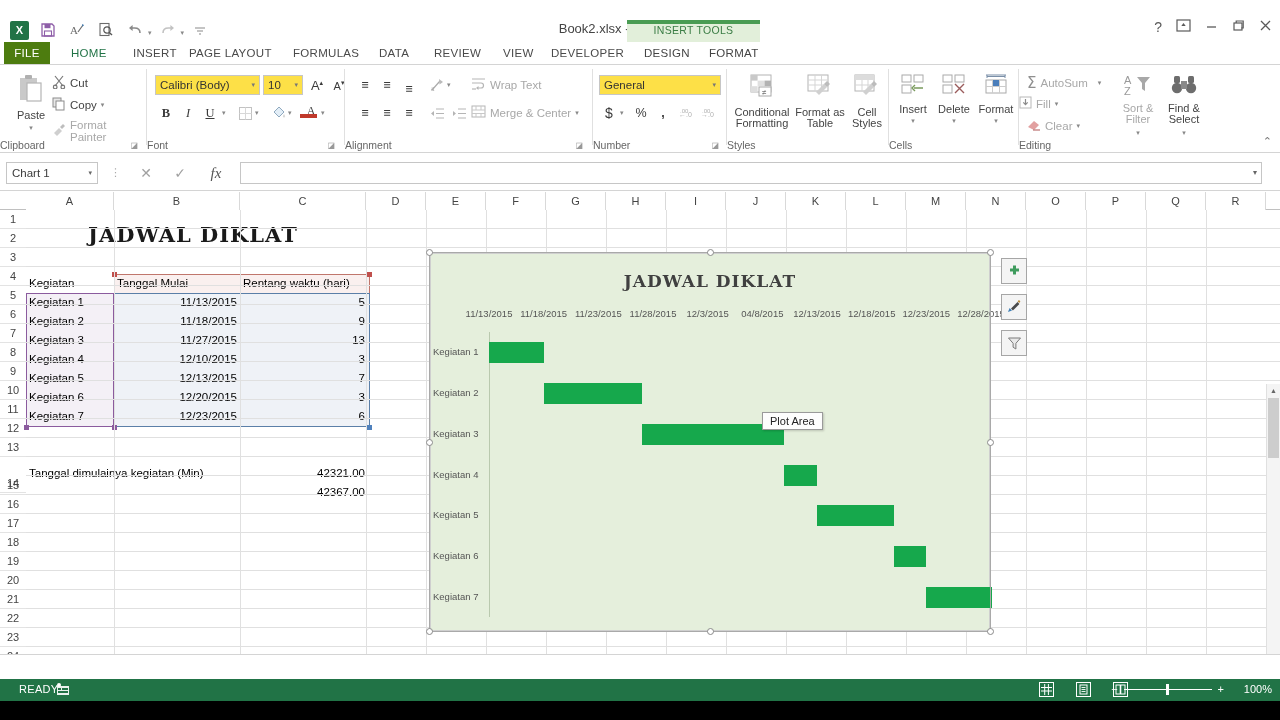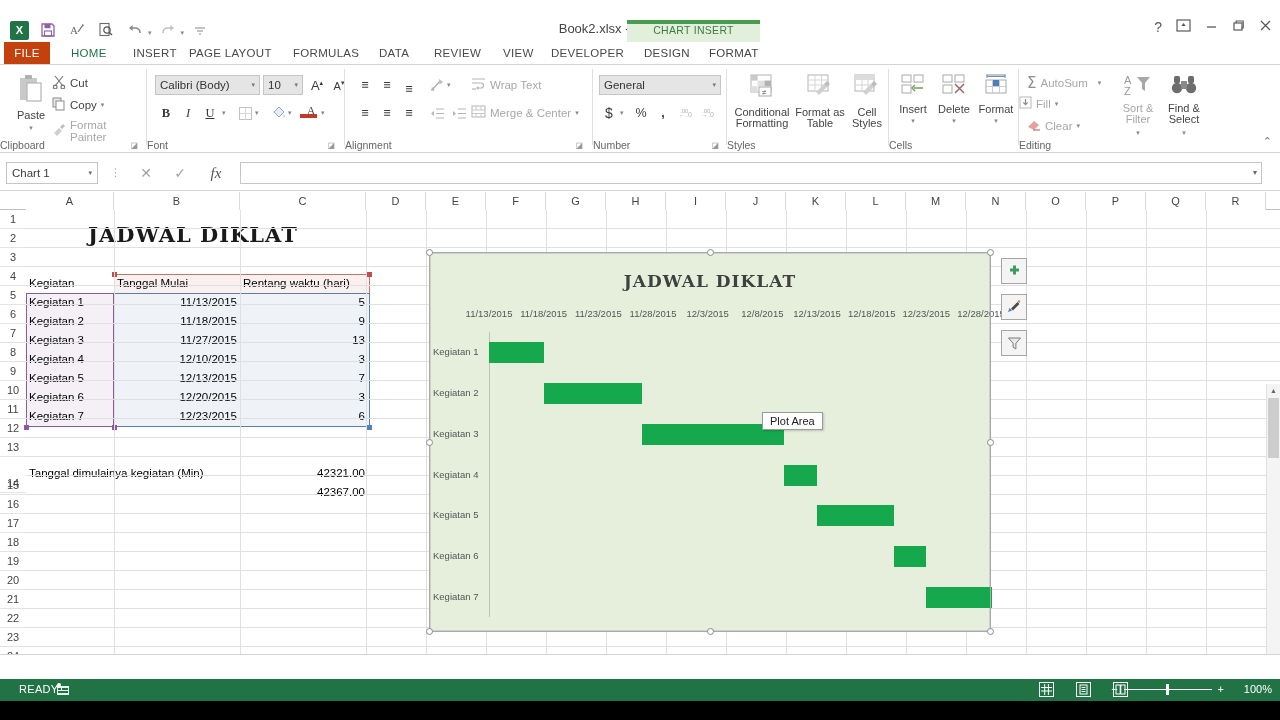--- a/index.html
+++ b/index.html
@@ -30,42 +30,42 @@
   .charttools { position:absolute; left:627px; top:20px; width:133px; height:44px;
       background:#e2efda; }
   .charttools-bar { position:absolute; left:627px; top:20px; width:133px; height:4px; background:#4a9c53; }
   .charttools-lbl { position:absolute; left:627px; top:24px; width:133px; text-align:center;
       font-size:10.5px; color:#3b7d45; letter-spacing:.3px; }
 
   
   .tabstrip { position:absolute; left:0; top:42px; width:1280px; height:23px; background:#fff; }
   .tabstrip .tab { position:absolute; top:0; height:23px; line-height:23px; font-size:11.5px;
       color:#4a4a4a; letter-spacing:.3px; padding:0 9px; cursor:default; }
-  .tabstrip .tab.file { background:#c2410c; color:#fff; left:4px; width:46px; text-align:center; padding:0; }
+  .tabstrip .tab.file { background:#4d7c0f; color:#fff; left:4px; width:46px; text-align:center; padding:0; }
   .tabstrip .tab.active { color:#217346; background:#fff; }
   .ribbon-line { position:absolute; left:0; top:64px; width:1280px; height:1px; background:#d4d4d4; }
 
   
   .ribbon { position:absolute; left:0; top:65px; width:1280px; height:88px; background:#fff;
       border-bottom:1px solid #d4d4d4; }
   .grp { position:absolute; top:0; height:88px; }
   .grp .grp-label { position:absolute; bottom:2px; left:0; width:100%; text-align:left;
       font-size:10.5px; color:#666; }
   .grp .dialog-launcher { position:absolute; bottom:3px; right:2px; font-size:8px; color:#999; }
   .vdiv { position:absolute; top:4px; width:1px; height:76px; background:#e0e0e0; }
 
   .bigbtn { position:absolute; text-align:center; font-size:11px; color:#444; line-height:12px; }
   .bigbtn .glyph { display:block; margin:0 auto 2px; }
   .smallrow { position:absolute; display:flex; align-items:center; gap:4px; font-size:11.5px; color:#444; }
   .caret { font-size:7px; color:#888; }
   .gray { color:#a8a8a8; }
 
   
   .fontbox, .sizebox, .numbox {
-      position:absolute; border:1px solid #c6c6c6; background:#e5e5e5; height:20px;
+      position:absolute; border:1px solid #c6c6c6; background:#fde047; height:20px;
       display:flex; align-items:center; padding:0 4px; font-size:11.5px; color:#333; }
   .fontbox .drop, .sizebox .drop, .numbox .drop { margin-left:auto; font-size:7px; color:#777; }
 
   .fbtn { position:absolute; width:20px; height:20px; display:flex; align-items:center;
       justify-content:center; font-size:12.5px; color:#3b3b3b; }
 
   
   .fbar { position:absolute; left:0; top:154px; width:1280px; height:37px; background:#fff;
       border-bottom:1px solid #d4d4d4; }
   .namebox { position:absolute; left:6px; top:162px; width:92px; height:22px; border:1px solid #c6c6c6;
@@ -245,21 +245,21 @@
         <svg width="13" height="13" viewBox="0 0 13 13">
             <path d="M2 2l9 9M11 2l-9 9" stroke="#5a5a5a" stroke-width="1.3"></path>
           </svg>
       </span>
     </div>
     <div class="signin">Sign in</div>
   </div>
 
   <div class="charttools"></div>
   <div class="charttools-bar"></div>
-  <div class="charttools-lbl">CHART INSERT</div>
+  <div class="charttools-lbl">INSERT TOOLS</div>
 
   <div class="tabstrip">
     <div class="tab file" style="left:4px;width:46px;">FILE</div>
     <div class="tab active" style="left:62px;">HOME</div>
     <div class="tab" style="left:124px;">INSERT</div>
     <div class="tab" style="left:180px;">PAGE LAYOUT</div>
     <div class="tab" style="left:284px;">FORMULAS</div>
     <div class="tab" style="left:370px;">DATA</div>
     <div class="tab" style="left:425px;">REVIEW</div>
     <div class="tab" style="left:494px;">VIEW</div>
@@ -736,21 +736,21 @@
   </div>
 
   <div class="chartobj">
     <div class="chart-title">JADWAL DIKLAT</div>
     <div class="xaxis-labels" id="xaxis" style="left: 0px; width: 560px;">
         <span style="left: 58px;">11/13/2015</span>
         <span style="left: 112.667px;">11/18/2015</span>
         <span style="left: 167.333px;">11/23/2015</span>
         <span style="left: 222px;">11/28/2015</span>
         <span style="left: 276.667px;">12/3/2015</span>
-        <span style="left: 331.333px;">12/8/2015</span>
+        <span style="left: 331.333px;">04/8/2015</span>
         <span style="left: 386px;">12/13/2015</span>
         <span style="left: 440.667px;">12/18/2015</span>
         <span style="left: 495.333px;">12/23/2015</span>
         <span style="left: 550px;">12/28/2015</span>
       </div>
     <div class="plotarea" id="plotarea">
       <div class="yaxis-line"></div>
     <div class="cat-label" style="top: 14.3571px;">Kegiatan 1</div>
         <div class="bar" style="left: 0px; width: 54.6667px; top: 10.3571px; background: rgb(22, 168, 76);"></div>
         <div class="cat-label" style="top: 55.0714px;">Kegiatan 2</div>

